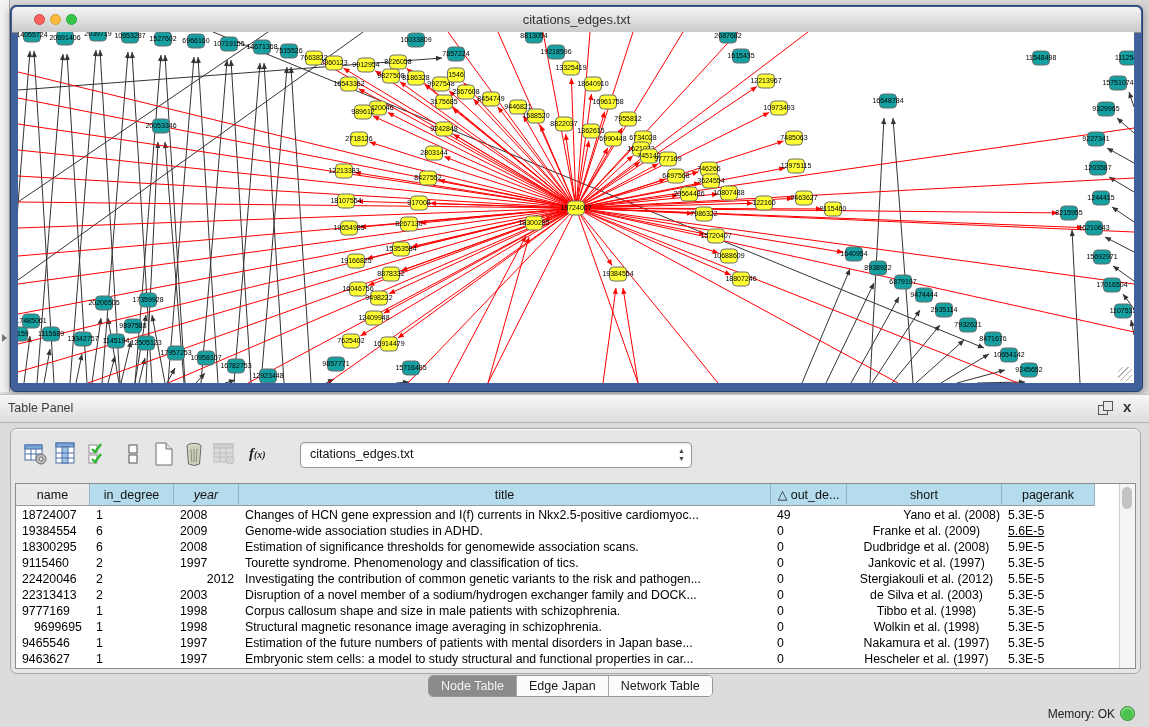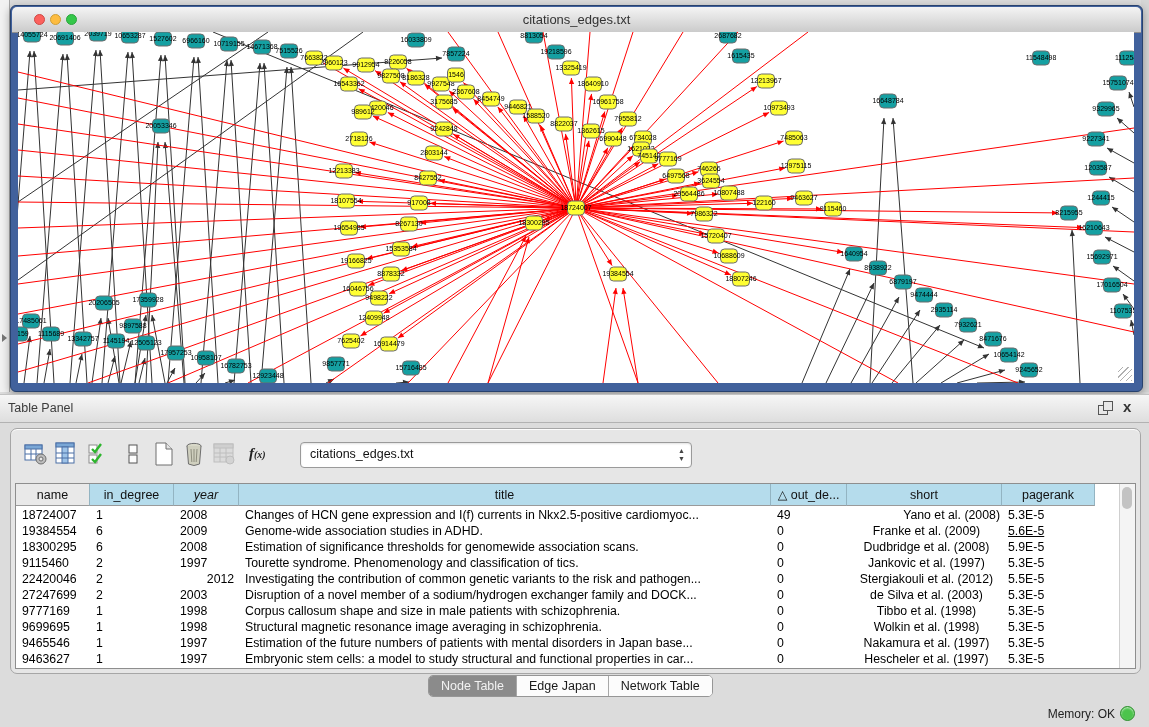--- a/index.html
+++ b/index.html
@@ -967,39 +967,39 @@
           <div class="tr" style="top: 64px;">
             <div class="td" style="left: 0px; width: 66px; padding-left: 6px; text-align: left;">22420046</div>
             <div class="td" style="left: 74px; width: 76px; padding-left: 6px; text-align: left;">2</div>
             <div class="td" style="left: 170px; width: 57px; padding-left: 6px; text-align: center;">2012</div>
             <div class="td" style="left: 223px; width: 524px; padding-left: 6px; text-align: left;">Investigating the contribution of common genetic variants to the risk and pathogen...</div>
             <div class="td" style="left: 755px; width: 68px; padding-left: 6px; text-align: left;">0</div>
             <div class="td" style="left: 831px; width: 147px; padding-left: 6px; text-align: center;">Stergiakouli et al. (2012)</div>
             <div class="td" style="left: 986px; width: 85px; padding-left: 6px; text-align: left;">5.5E-5</div>
           </div>
           <div class="tr" style="top: 80px;">
-            <div class="td" style="left: 0px; width: 66px; padding-left: 6px; text-align: left;">27247699</div>
+            <div class="td" style="left: 0px; width: 66px; padding-left: 6px; text-align: left;">22313413</div>
             <div class="td" style="left: 74px; width: 76px; padding-left: 6px; text-align: left;">2</div>
             <div class="td" style="left: 158px; width: 57px; padding-left: 6px; text-align: left;">2003</div>
             <div class="td" style="left: 223px; width: 524px; padding-left: 6px; text-align: left;">Disruption of a novel member of a sodium/hydrogen exchanger family and DOCK...</div>
             <div class="td" style="left: 755px; width: 68px; padding-left: 6px; text-align: left;">0</div>
             <div class="td" style="left: 831px; width: 147px; padding-left: 6px; text-align: center;">de Silva et al. (2003)</div>
             <div class="td" style="left: 986px; width: 85px; padding-left: 6px; text-align: left;">5.3E-5</div>
           </div>
           <div class="tr" style="top: 96px;">
             <div class="td" style="left: 0px; width: 66px; padding-left: 6px; text-align: left;">9777169</div>
             <div class="td" style="left: 74px; width: 76px; padding-left: 6px; text-align: left;">1</div>
             <div class="td" style="left: 158px; width: 57px; padding-left: 6px; text-align: left;">1998</div>
             <div class="td" style="left: 223px; width: 524px; padding-left: 6px; text-align: left;">Corpus callosum shape and size in male patients with schizophrenia.</div>
             <div class="td" style="left: 755px; width: 68px; padding-left: 6px; text-align: left;">0</div>
             <div class="td" style="left: 831px; width: 147px; padding-left: 6px; text-align: center;">Tibbo et al. (1998)</div>
             <div class="td" style="left: 986px; width: 85px; padding-left: 6px; text-align: left;">5.3E-5</div>
           </div>
           <div class="tr" style="top: 112px;">
-            <div class="td" style="left: 0px; width: 66px; padding-left: 6px; text-align: left;">9699695</div>
+            <div class="td" style="left: 0px; width: 66px; padding-left: 18px; text-align: left;">9699695</div>
             <div class="td" style="left: 74px; width: 76px; padding-left: 6px; text-align: left;">1</div>
             <div class="td" style="left: 158px; width: 57px; padding-left: 6px; text-align: left;">1998</div>
             <div class="td" style="left: 223px; width: 524px; padding-left: 6px; text-align: left;">Structural magnetic resonance image averaging in schizophrenia.</div>
             <div class="td" style="left: 755px; width: 68px; padding-left: 6px; text-align: left;">0</div>
             <div class="td" style="left: 831px; width: 147px; padding-left: 6px; text-align: center;">Wolkin et al. (1998)</div>
             <div class="td" style="left: 986px; width: 85px; padding-left: 6px; text-align: left;">5.3E-5</div>
           </div>
           <div class="tr" style="top: 128px;">
             <div class="td" style="left: 0px; width: 66px; padding-left: 6px; text-align: left;">9465546</div>
             <div class="td" style="left: 74px; width: 76px; padding-left: 6px; text-align: left;">1</div>

